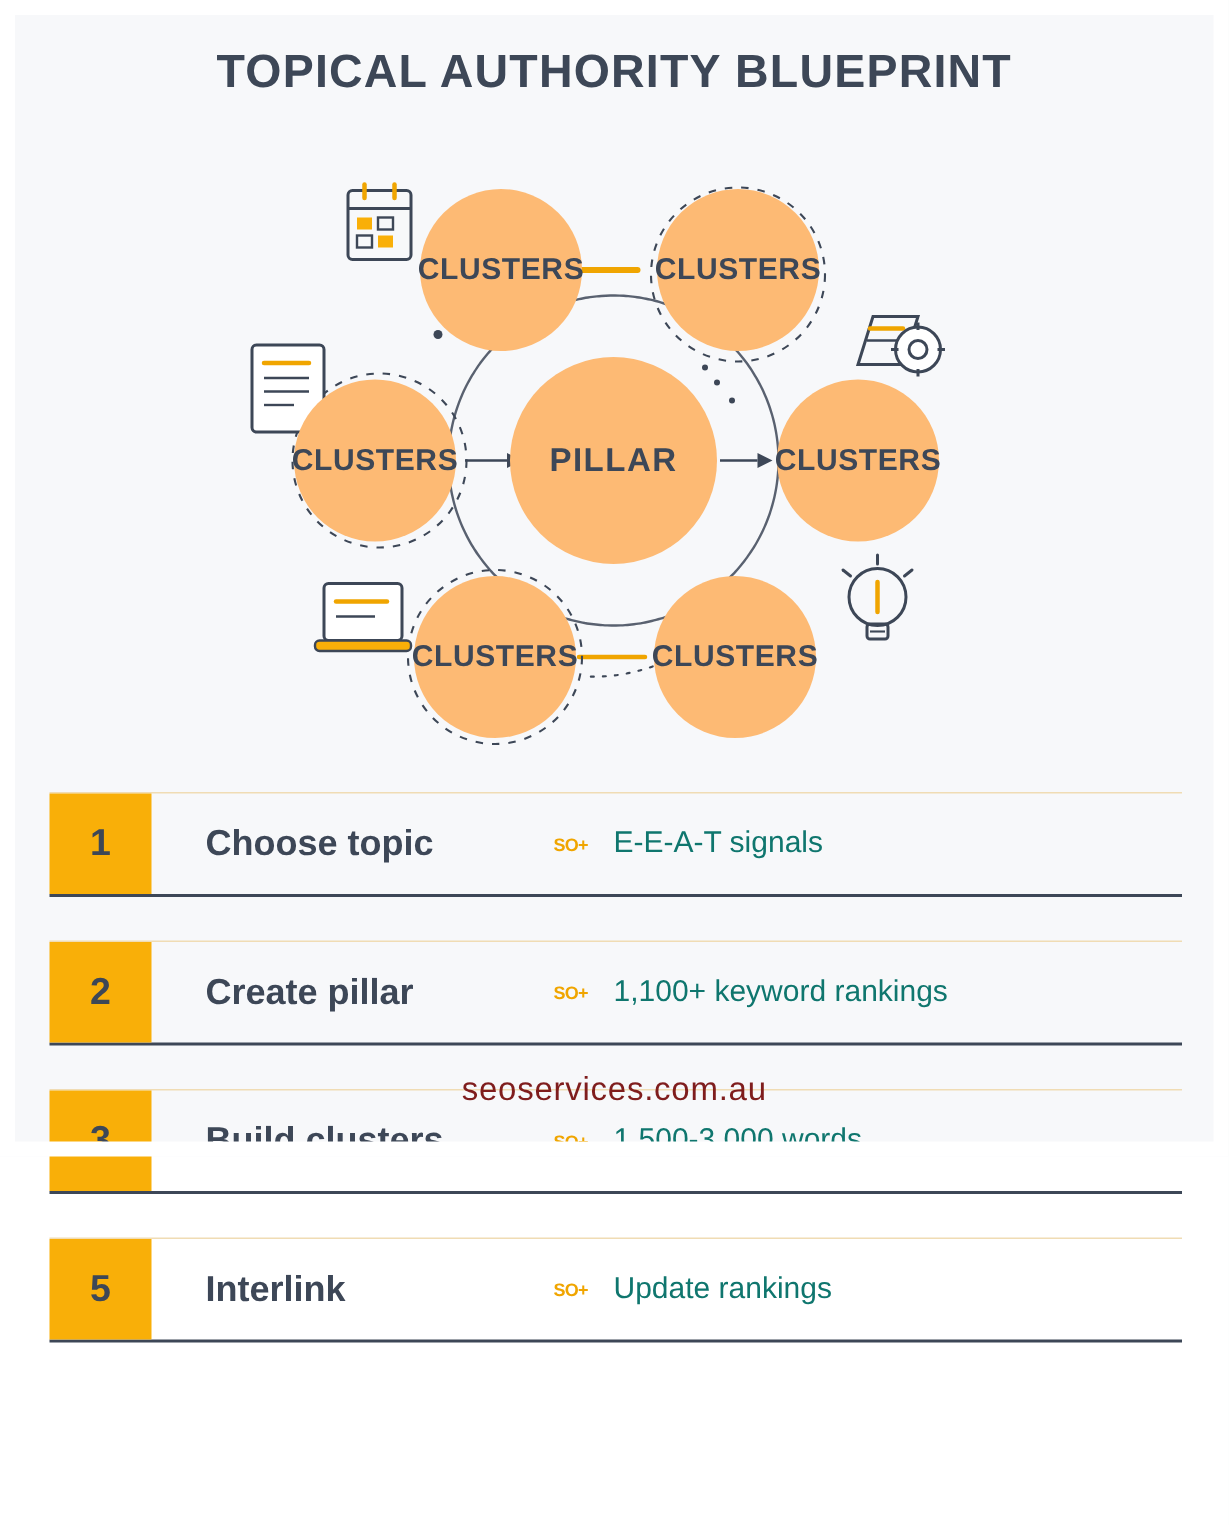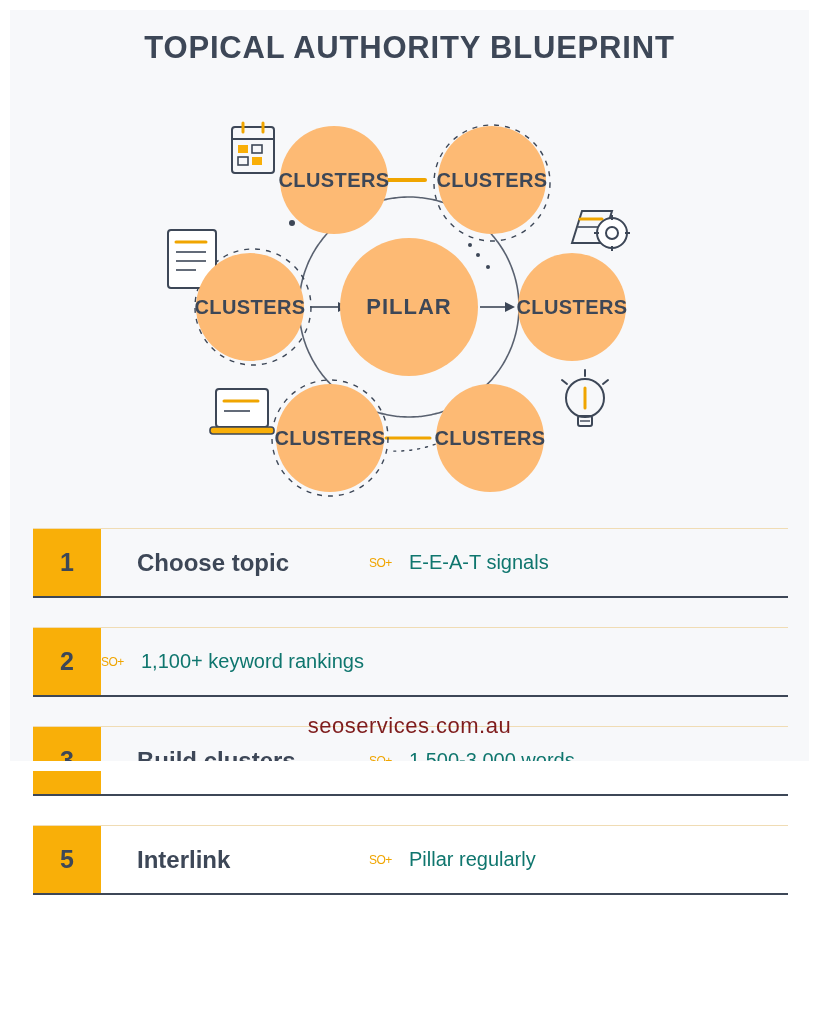--- a/index.html
+++ b/index.html
@@ -118,21 +118,21 @@
     padding-left: 36px;
     box-sizing: border-box;
     font-size: 24px;
     font-weight: bold;
     color: #3d4757;
   }
   .step .stat-icon {
     display: flex;
     align-items: center;
     font-size: 12px;
-    font-weight: normal;
+    font-weight: bold;
     color: #F0A500;
     letter-spacing: -0.5px;
     width: 40px;
   }
   .step .stat {
     display: flex;
     align-items: center;
     font-size: 20px;
     color: #0f766e;
     line-height: 1.35;
@@ -264,35 +264,36 @@
 
     <div class="step one">
       <div class="num">1</div>
       <div class="label">Choose topic</div>
       <div class="stat-icon">SO+</div>
       <div class="stat">E-E-A-T signals</div>
     </div>
 
     <div class="step two">
       <div class="num">2</div>
+      <div class="label">Create pillar</div>
       <div class="stat-icon">SO+</div>
       <div class="stat">1,100+ keyword rankings</div>
     </div>
 
     <div class="step three">
       <div class="num">3</div>
       <div class="label">Build clusters</div>
       <div class="stat-icon">SO+</div>
       <div class="stat">1,500-3,000 words</div>
     </div>
 
     <div class="step four">
       <div class="num">5</div>
       <div class="label">Interlink</div>
       <div class="stat-icon">SO+</div>
-      <div class="stat">Pillar regularly</div>
+      <div class="stat">Update rankings</div>
     </div>
 
   </div>
 
   <div class="footer">seoservices.com.au</div>
 
 </div>
 
 </body></html>

